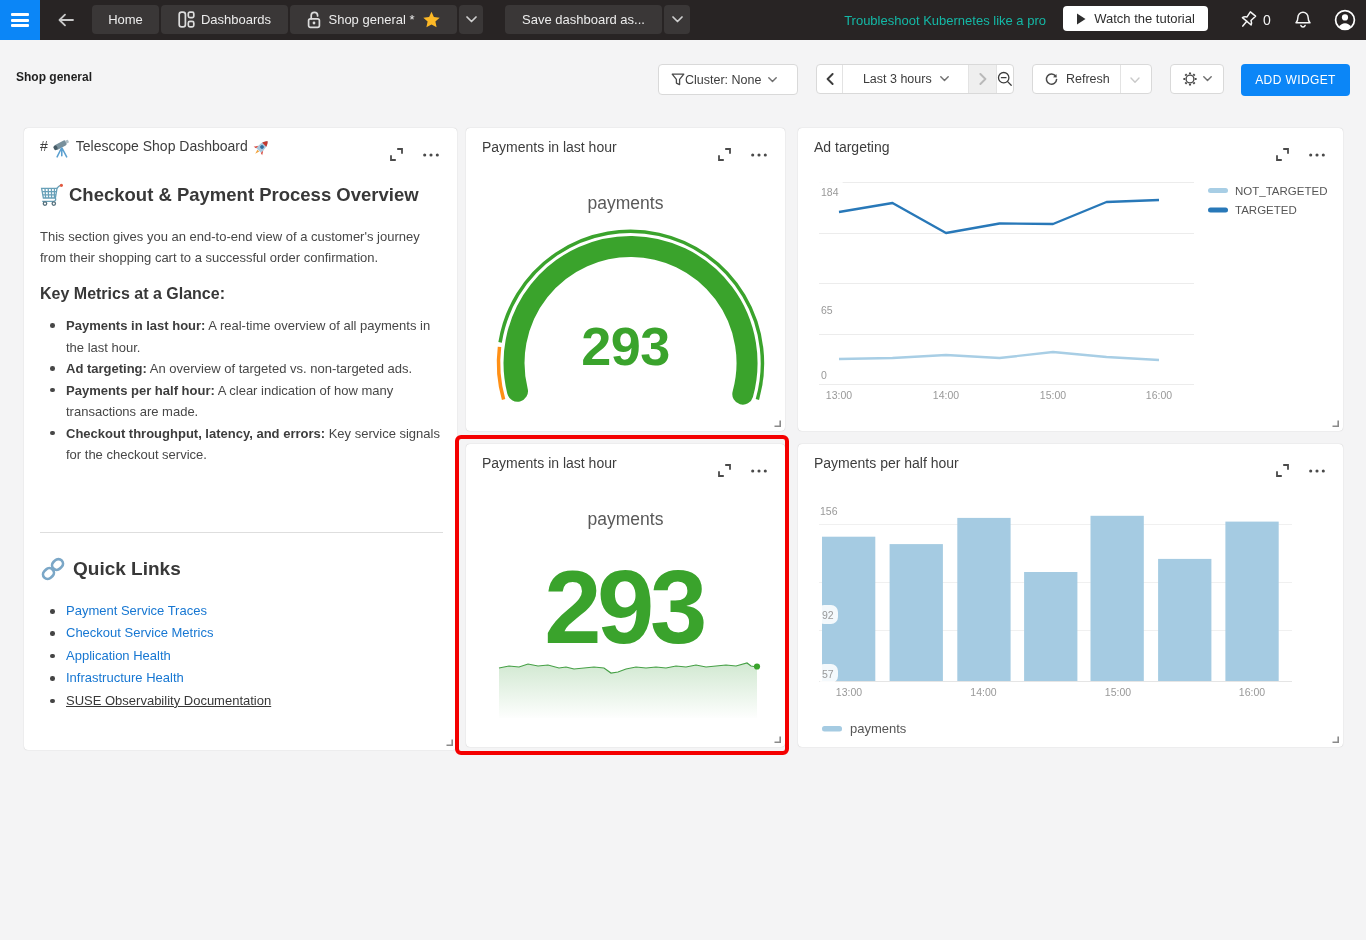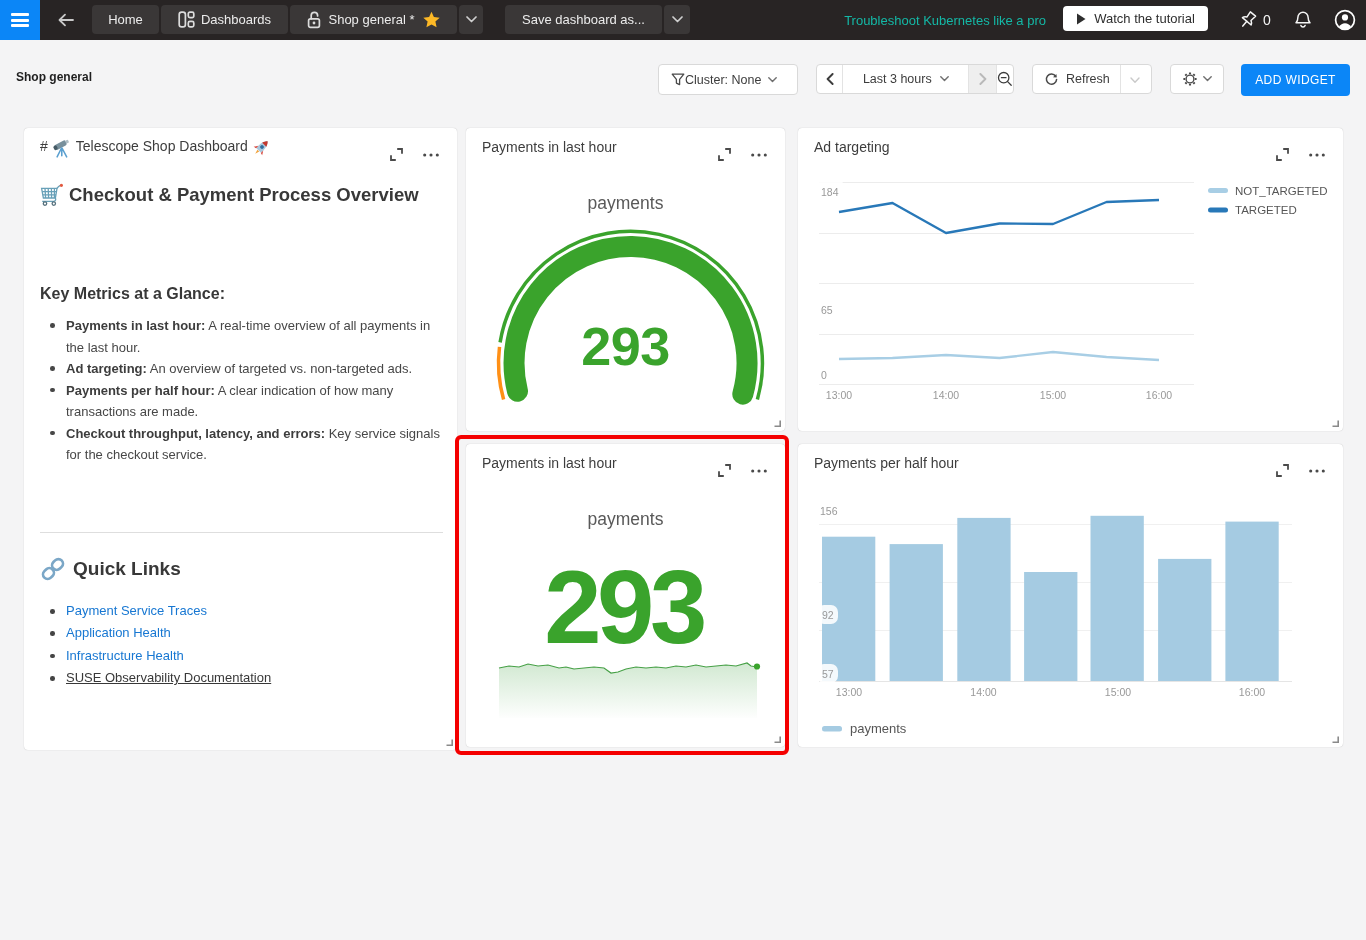--- a/index.html
+++ b/index.html
@@ -187,39 +187,41 @@
         <path d="M2.2 8.6 H16.5 M2.8 11.8 H16 M5 5.4 L5.6 15 M8.2 5.4 L8.6 15 M11.4 5.4 L11.6 15 M14.4 5.4 L14.4 15"></path>
         <path d="M17 5.4 C18 3.6 18.8 2.8 20.6 2.3"></path>
         <path d="M15.4 15 C16.2 16.6 15.4 18.2 13.6 18.4 L2.2 18.4"></path>
       </g>
       <circle cx="5" cy="20.6" r="1.7" stroke="#55707c" stroke-width="1.3" fill="none"></circle>
       <circle cx="13.8" cy="20.6" r="1.7" stroke="#55707c" stroke-width="1.3" fill="none"></circle>
       <circle cx="21.4" cy="2.3" r="1.6" fill="#e2593f"></circle>
     </svg>
     <span style="font-size:18.5px;font-weight:bold;color:#383838">Checkout &amp; Payment Process Overview</span>
   </div>
+  <div class="mdtext abs" style="left:16px;top:99px;line-height:20.5px;white-space:nowrap">This section gives you an end-to-end view of a customer's journey<br>from their shopping cart to a successful order confirmation.</div>
   <div class="abs" style="left:16px;top:157px;font-size:16px;font-weight:bold;color:#383838">Key Metrics at a Glance:</div>
   <div class="mdtext abs" style="left:16px;top:187px;line-height:21.5px;white-space:nowrap">
     <div style="padding-left:26px;position:relative"><span class="blt"></span><b>Payments in last hour:</b> A real-time overview of all payments in<br>the last hour.</div>
     <div style="padding-left:26px;position:relative"><span class="blt"></span><b>Ad targeting:</b> An overview of targeted vs. non-targeted ads.</div>
     <div style="padding-left:26px;position:relative"><span class="blt"></span><b>Payments per half hour:</b> A clear indication of how many<br>transactions are made.</div>
     <div style="padding-left:26px;position:relative"><span class="blt"></span><b>Checkout throughput, latency, and errors:</b> Key service signals<br>for the checkout service.</div>
   </div>
   <div class="abs" style="left:16px;top:404px;width:403px;height:1px;background:#dedede"></div>
   <div class="abs" style="left:16px;top:428px;display:flex;align-items:center;gap:7px;white-space:nowrap">
     <svg width="26" height="26" viewBox="0 0 26 26">
       <g transform="rotate(45 13 13)" stroke="#7ba7c7" stroke-width="2.7" fill="none">
         <rect x="8.4" y="0.8" width="9.2" height="11.6" rx="4.6"></rect>
         <rect x="8.4" y="13.6" width="9.2" height="11.6" rx="4.6"></rect>
       </g>
     </svg>
     <span style="font-size:19px;font-weight:bold;color:#383838">Quick Links</span>
   </div>
   <div class="abs" style="left:16px;top:472px;font-size:13px;line-height:22.4px;white-space:nowrap">
     <div style="padding-left:26px;position:relative"><span class="blt" style="background:#444;top:9px"></span><a class="qlink">Payment Service Traces</a></div>
+    <div style="padding-left:26px;position:relative"><span class="blt" style="background:#444;top:9px"></span><a class="qlink">Checkout Service Metrics</a></div>
     <div style="padding-left:26px;position:relative"><span class="blt" style="background:#444;top:9px"></span><a class="qlink">Application Health</a></div>
     <div style="padding-left:26px;position:relative"><span class="blt" style="background:#444;top:9px"></span><a class="qlink">Infrastructure Health</a></div>
     <div style="padding-left:26px;position:relative"><span class="blt" style="background:#444;top:9px"></span><span style="color:#383838;text-decoration:underline">SUSE Observability Documentation</span></div>
   </div>
   <svg class="rhandle" width="7" height="7" viewBox="0 0 7 7">
       <path d="M6.2 0.5 V6.2 H0.5" stroke="#8a8a8a" stroke-width="1.6" fill="none"></path>
     </svg>
 </div>
 
 <div class="card" style="left:466px;top:128px;width:319px;height:303px" id="card2a">

